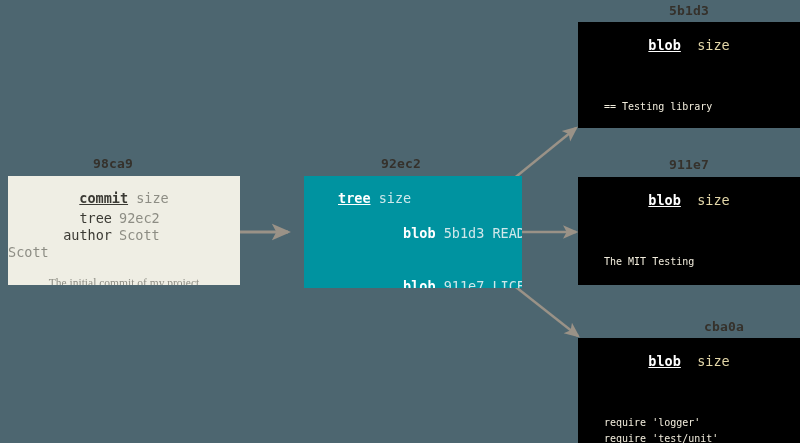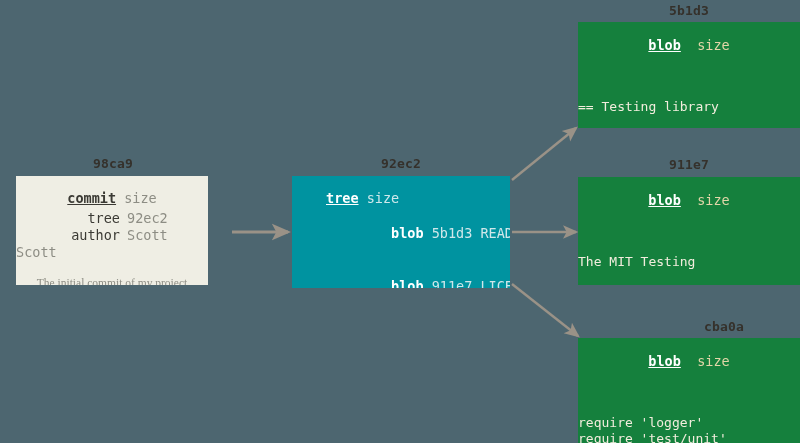--- a/index.html
+++ b/index.html
@@ -46,21 +46,21 @@
   
   .node.commit {
     background: #efeee4;
   }
   
   .node.tree {
     background: #0093a0;
   }
   
   .node.blob {
-    background: #15803d;
+    background: #000000;
   }
 
   
   .node-header {
     text-align: center;
     font-size: 13.5px;
     line-height: 1;
     white-space: nowrap;
   }
   .node-type {
@@ -129,22 +129,22 @@
     color: #ffffff;
     font-weight: bold;
   }
   .tree-row .t-rest {
     color: #cfe7ea;
   }
 
   
   .blob-body {
     margin-top: 14px;
-    padding: 0 0 0 0;
-    font-size: 13px;
+    padding: 0 0 0 26px;
+    font-size: 10px;
     line-height: 16px;
     color: #f2eddd;
     white-space: pre-wrap;
   }
   .blob-para {
     margin: 0 0 13px 0;
     white-space: pre;
   }
   .blob-para:last-child { margin-bottom: 0; }
 </style>
@@ -164,21 +164,21 @@
 
     <line x1="512" y1="180" x2="576" y2="128" stroke="#9a9287" stroke-width="2.4" marker-end="url(#ah)"></line>
 
     <line x1="512" y1="232" x2="576" y2="232" stroke="#9a9287" stroke-width="2.4" marker-end="url(#ah)"></line>
 
     <line x1="512" y1="284" x2="578" y2="336" stroke="#9a9287" stroke-width="2.4" marker-end="url(#ah)"></line>
   </svg>
 
   <div class="hash" style="left:53px; top:156px; width:120px;">98ca9</div>
 
-  <div class="node commit" style="left:16px; top:176px; width:192px; height:109px;">
+  <div class="node commit" style="left:8px; top:176px; width:232px; height:109px;">
 
     <div class="node-header">
       <span class="node-type">commit</span><span class="node-size" style="white-space:pre;"> </span><span class="node-size">size</span>
     </div>
 
     <ul class="kv-list">
       <li class="kv-row">
         <span class="kv-key">tree</span>
         <span class="kv-val">92ec2</span>
       </li>
@@ -189,21 +189,21 @@
       <li class="kv-row">
         <span class="kv-val">Scott</span>
       </li>
     </ul>
 
     <div class="commit-message">The initial commit of my project</div>
   </div>
 
   <div class="hash" style="left:341px; top:156px; width:120px;">92ec2</div>
 
-  <div class="node tree" style="left:292px; top:176px; width:218px; height:112px;">
+  <div class="node tree" style="left:304px; top:176px; width:218px; height:112px;">
 
     <div class="node-header">
       <span class="node-type">tree</span><span style="white-space:pre;"> </span><span class="node-size">size</span>
     </div>
 
     <ul class="tree-list">
       <li class="tree-row">
         <span class="t-type">blob</span><span style="white-space:pre;"> </span><span class="t-rest">5b1d3</span><span style="white-space:pre;"> </span><span class="t-rest">README</span>
       </li>
       <li class="tree-row">

